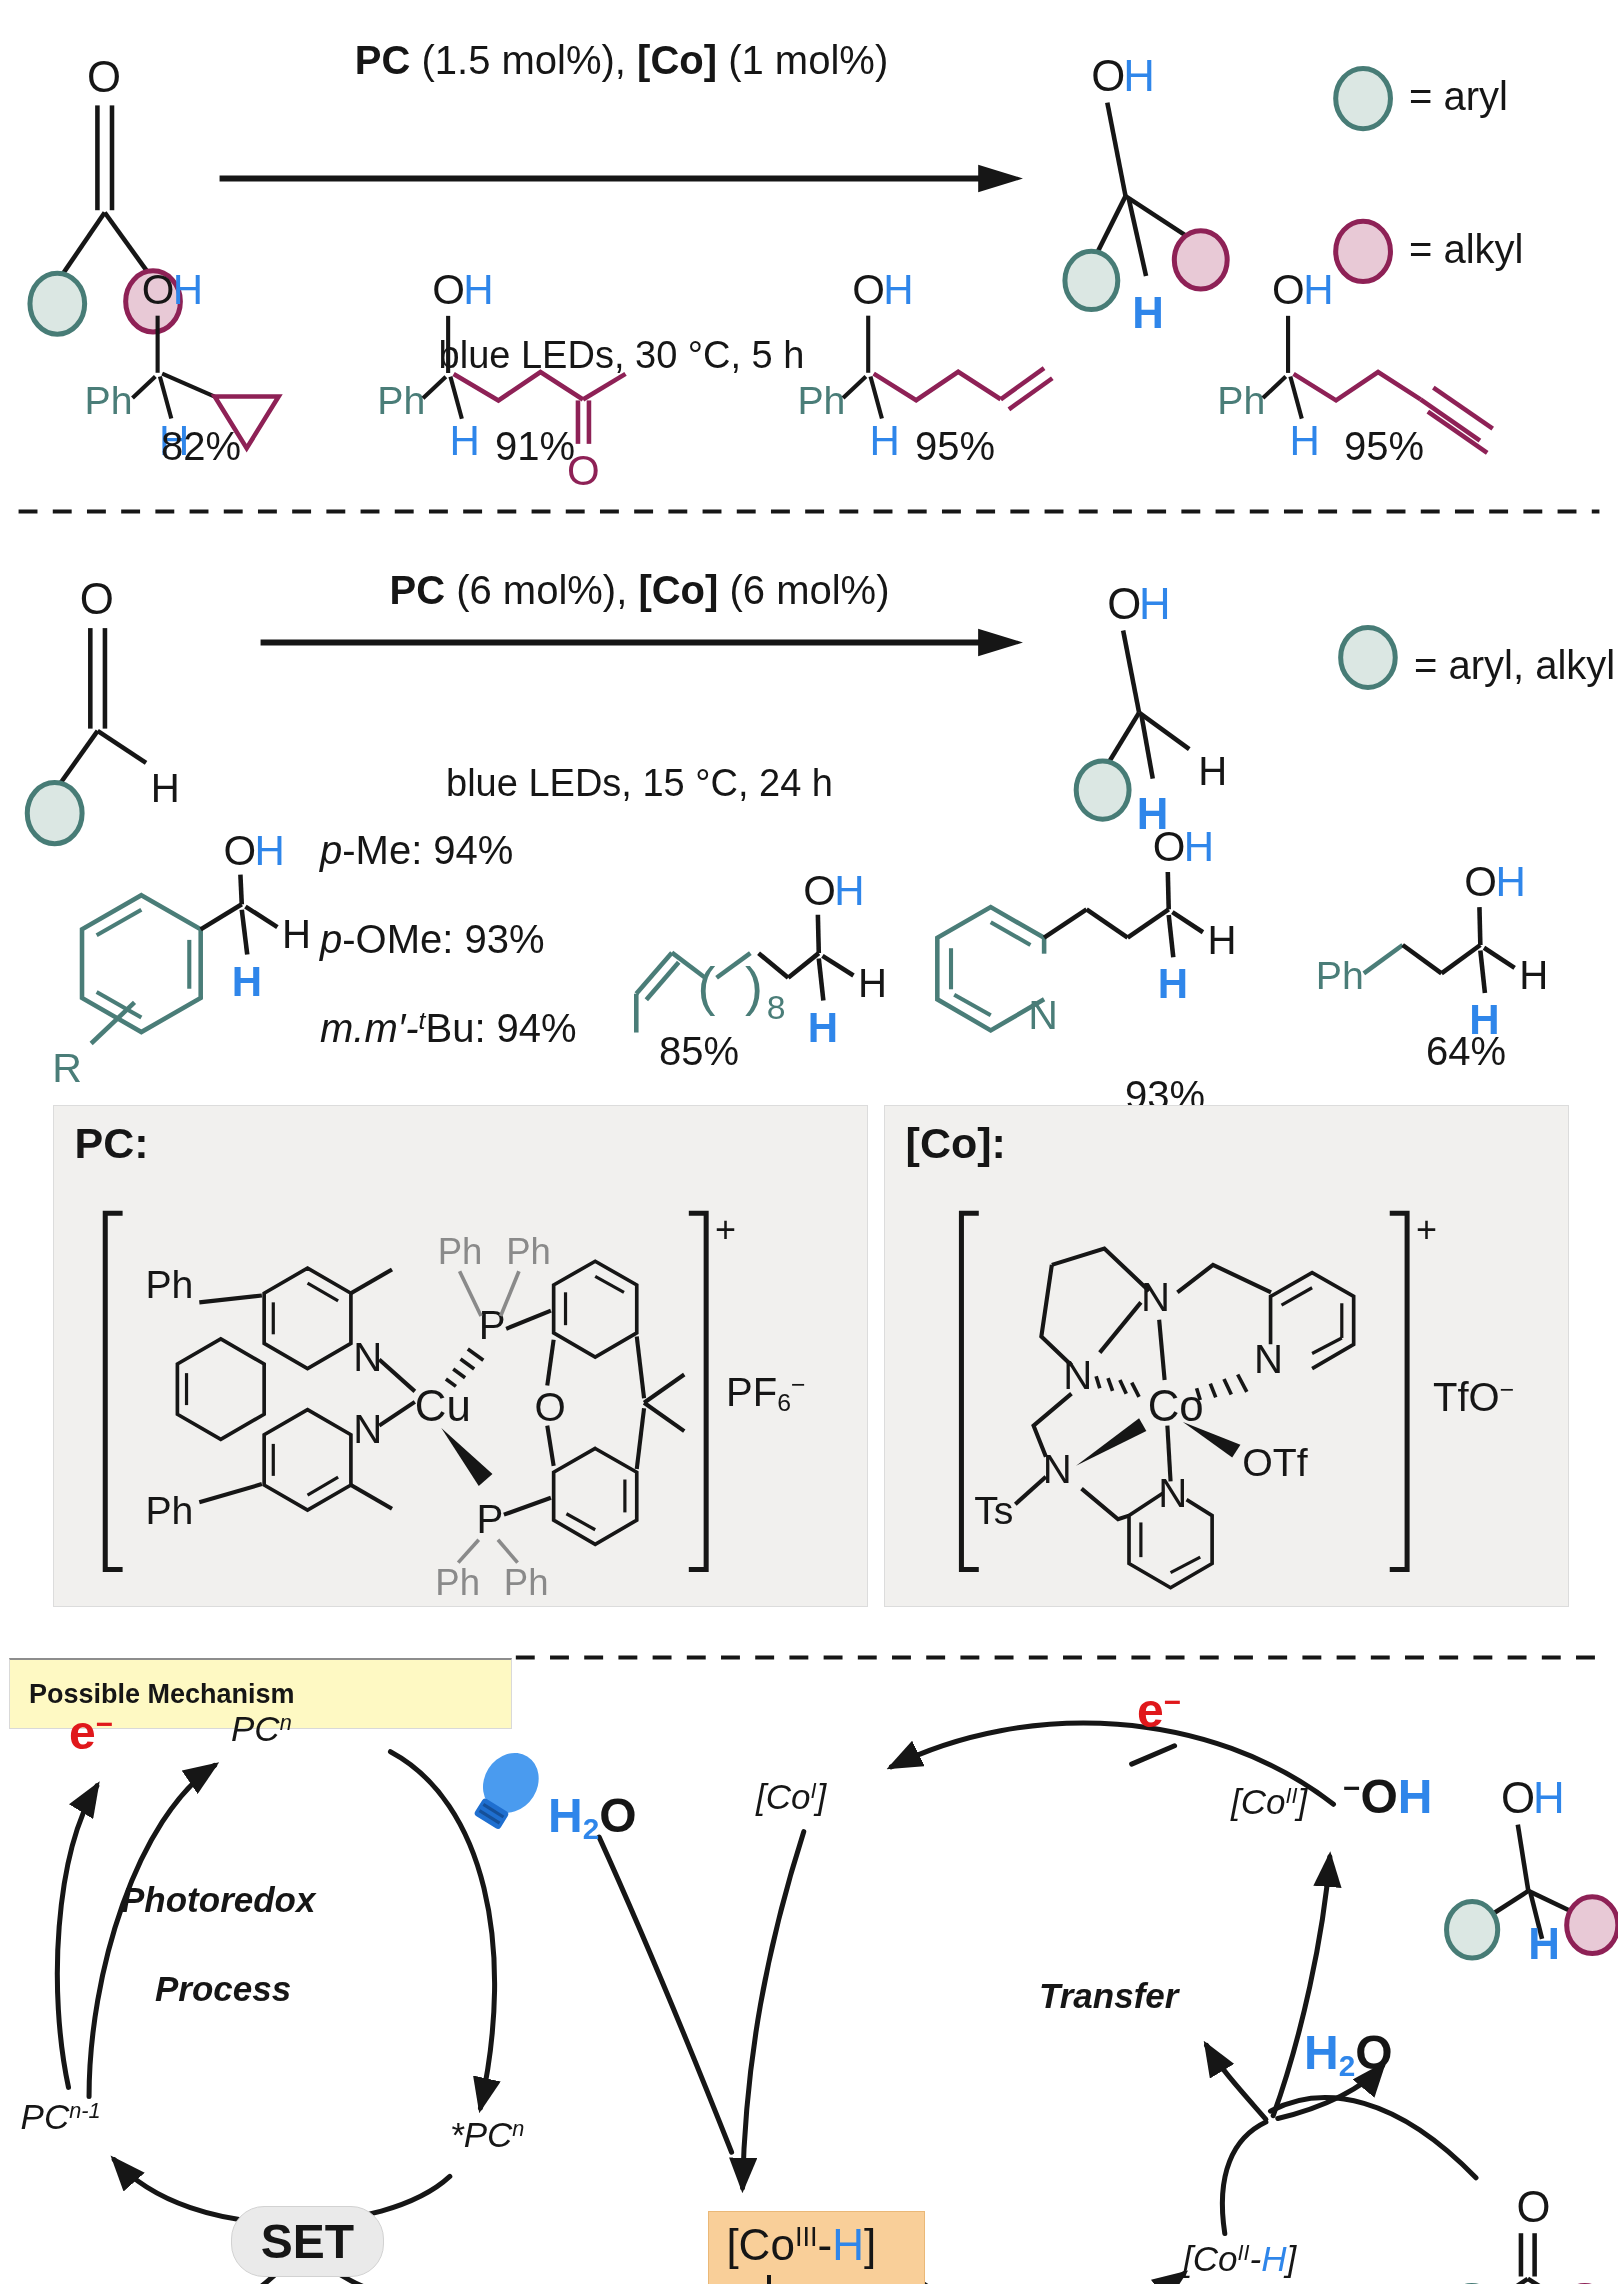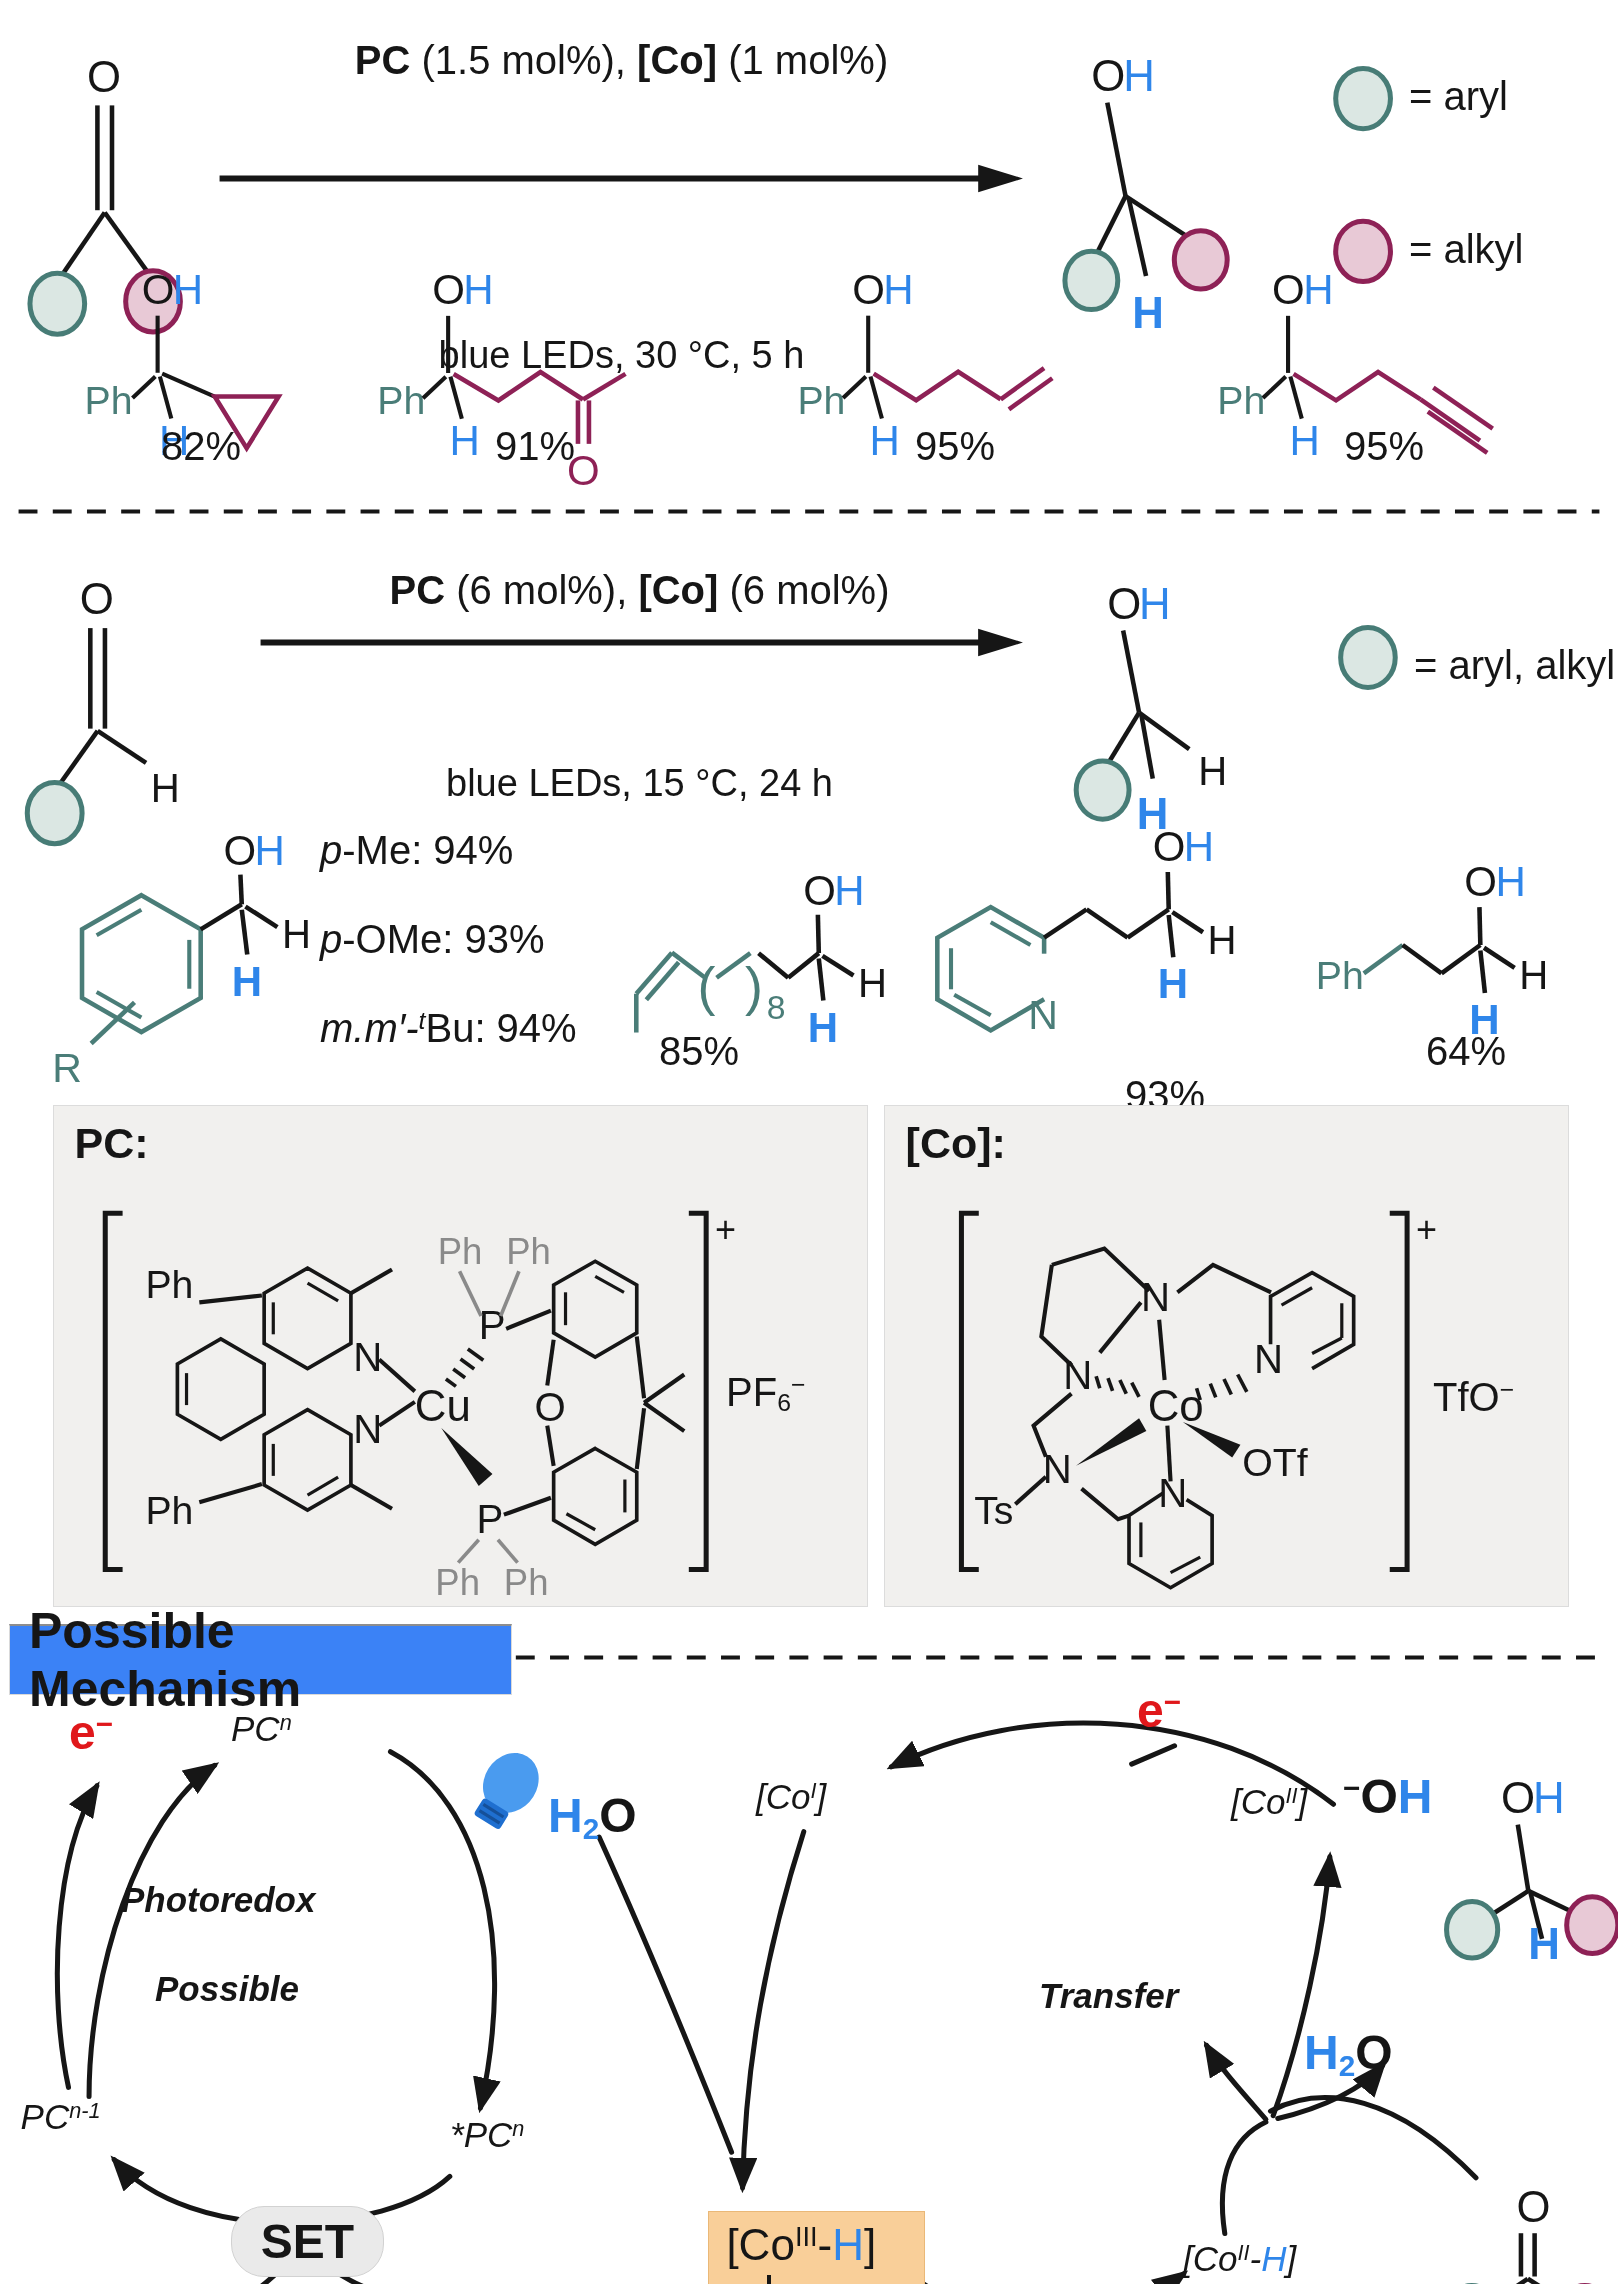--- a/index.html
+++ b/index.html
@@ -16,22 +16,22 @@
   .supr{font-size:.62em;position:relative;top:-.52em;}
   .subr{font-size:.62em;position:relative;top:.22em;}
   .abs{position:absolute;}
   svg{position:absolute;overflow:visible;}
   svg text{font-family:"Liberation Sans","DejaVu Sans",sans-serif;}
   .catbox{position:absolute;background:#f1f0ee;border:1.4px solid #dcdcdc;}
   .cattitle{position:absolute;left:20.6px;top:12.8px;font-weight:bold;font-size:43px;}
   .setpill{position:absolute;background:#eaeaea;border:1.4px solid #d2d2d2;border-radius:33px;
            display:flex;align-items:center;justify-content:center;font-weight:bold;font-size:48px;}
   .orangebox{position:absolute;background:#f9cf99;border:1.4px solid #eab877;}
-  .hdrbox{position:absolute;background:#3b82f6;border:0.9px solid #d9d9d9;border-top:2.7px solid #8d8d8d;
-          display:flex;align-items:center;padding-left:19px;font-weight:bold;font-size:50px;}
+  .hdrbox{position:absolute;background:#fef9c3;border:0.9px solid #d9d9d9;border-top:2.7px solid #8d8d8d;
+          display:flex;align-items:center;padding-left:19px;font-weight:bold;font-size:27px;margin-top:34px;}
 </style>
 </head>
 <body>
 
 <div class="page">
 
   <svg style="left:13.7px;top:32px" width="196" height="320" viewBox="0 0 430 700">
     <text x="160" y="130" font-size="96" fill="#161616">O</text>
     <line x1="183" y1="160" x2="183" y2="390" stroke="#161616" stroke-width="10"></line>
     <line x1="215" y1="160" x2="215" y2="390" stroke="#161616" stroke-width="10"></line>
@@ -424,21 +424,21 @@
   <div class="t f100" style="left:231px;top:1711px">
     <span>PC</span><span class="supr">n</span>
   </div>
   <div class="t f100" style="left:450px;top:2117px">
     <span>*</span><span>PC</span><span class="supr">n</span>
   </div>
   <div class="t f100" style="left:20.6px;top:2099px">
     <span>PC</span><span class="supr">n-1</span>
   </div>
   <div class="t f100 b i" style="left:121px;top:1882px">Photoredox</div>
-  <div class="t f100 b i" style="left:155px;top:1971px">Possible</div>
+  <div class="t f100 b i" style="left:155px;top:1971px">Process</div>
   <div class="setpill" style="left:231px;top:2206px;width:151px;height:69px">SET</div>
 
   <div class="t f106 b" style="left:548px;top:1791px">
     <span class="blue">H</span><span class="blue subr">2</span><span>O</span>
   </div>
   <div class="t f100" style="left:756px;top:1779px">
     <span>[Co</span><span class="supr">I</span><span>]</span>
   </div>
   <div class="t f106 b red" style="left:1137px;top:1686px">
     <span>e</span><span class="supr">−</span>

